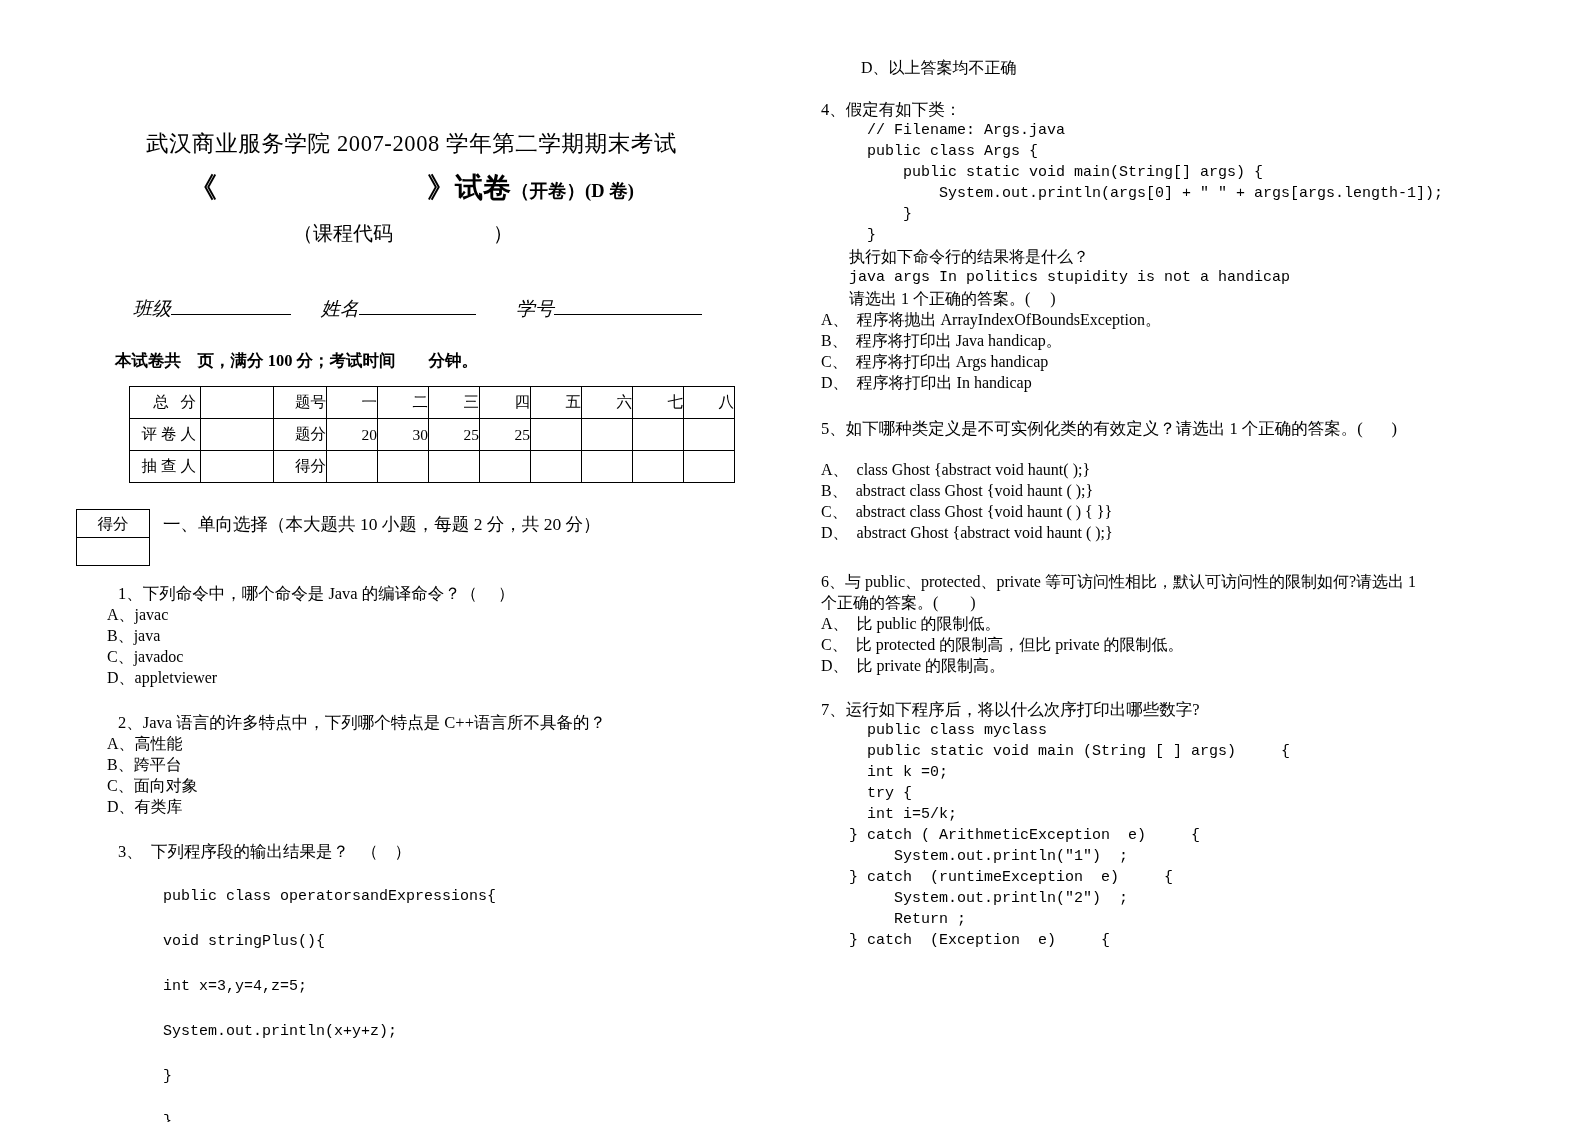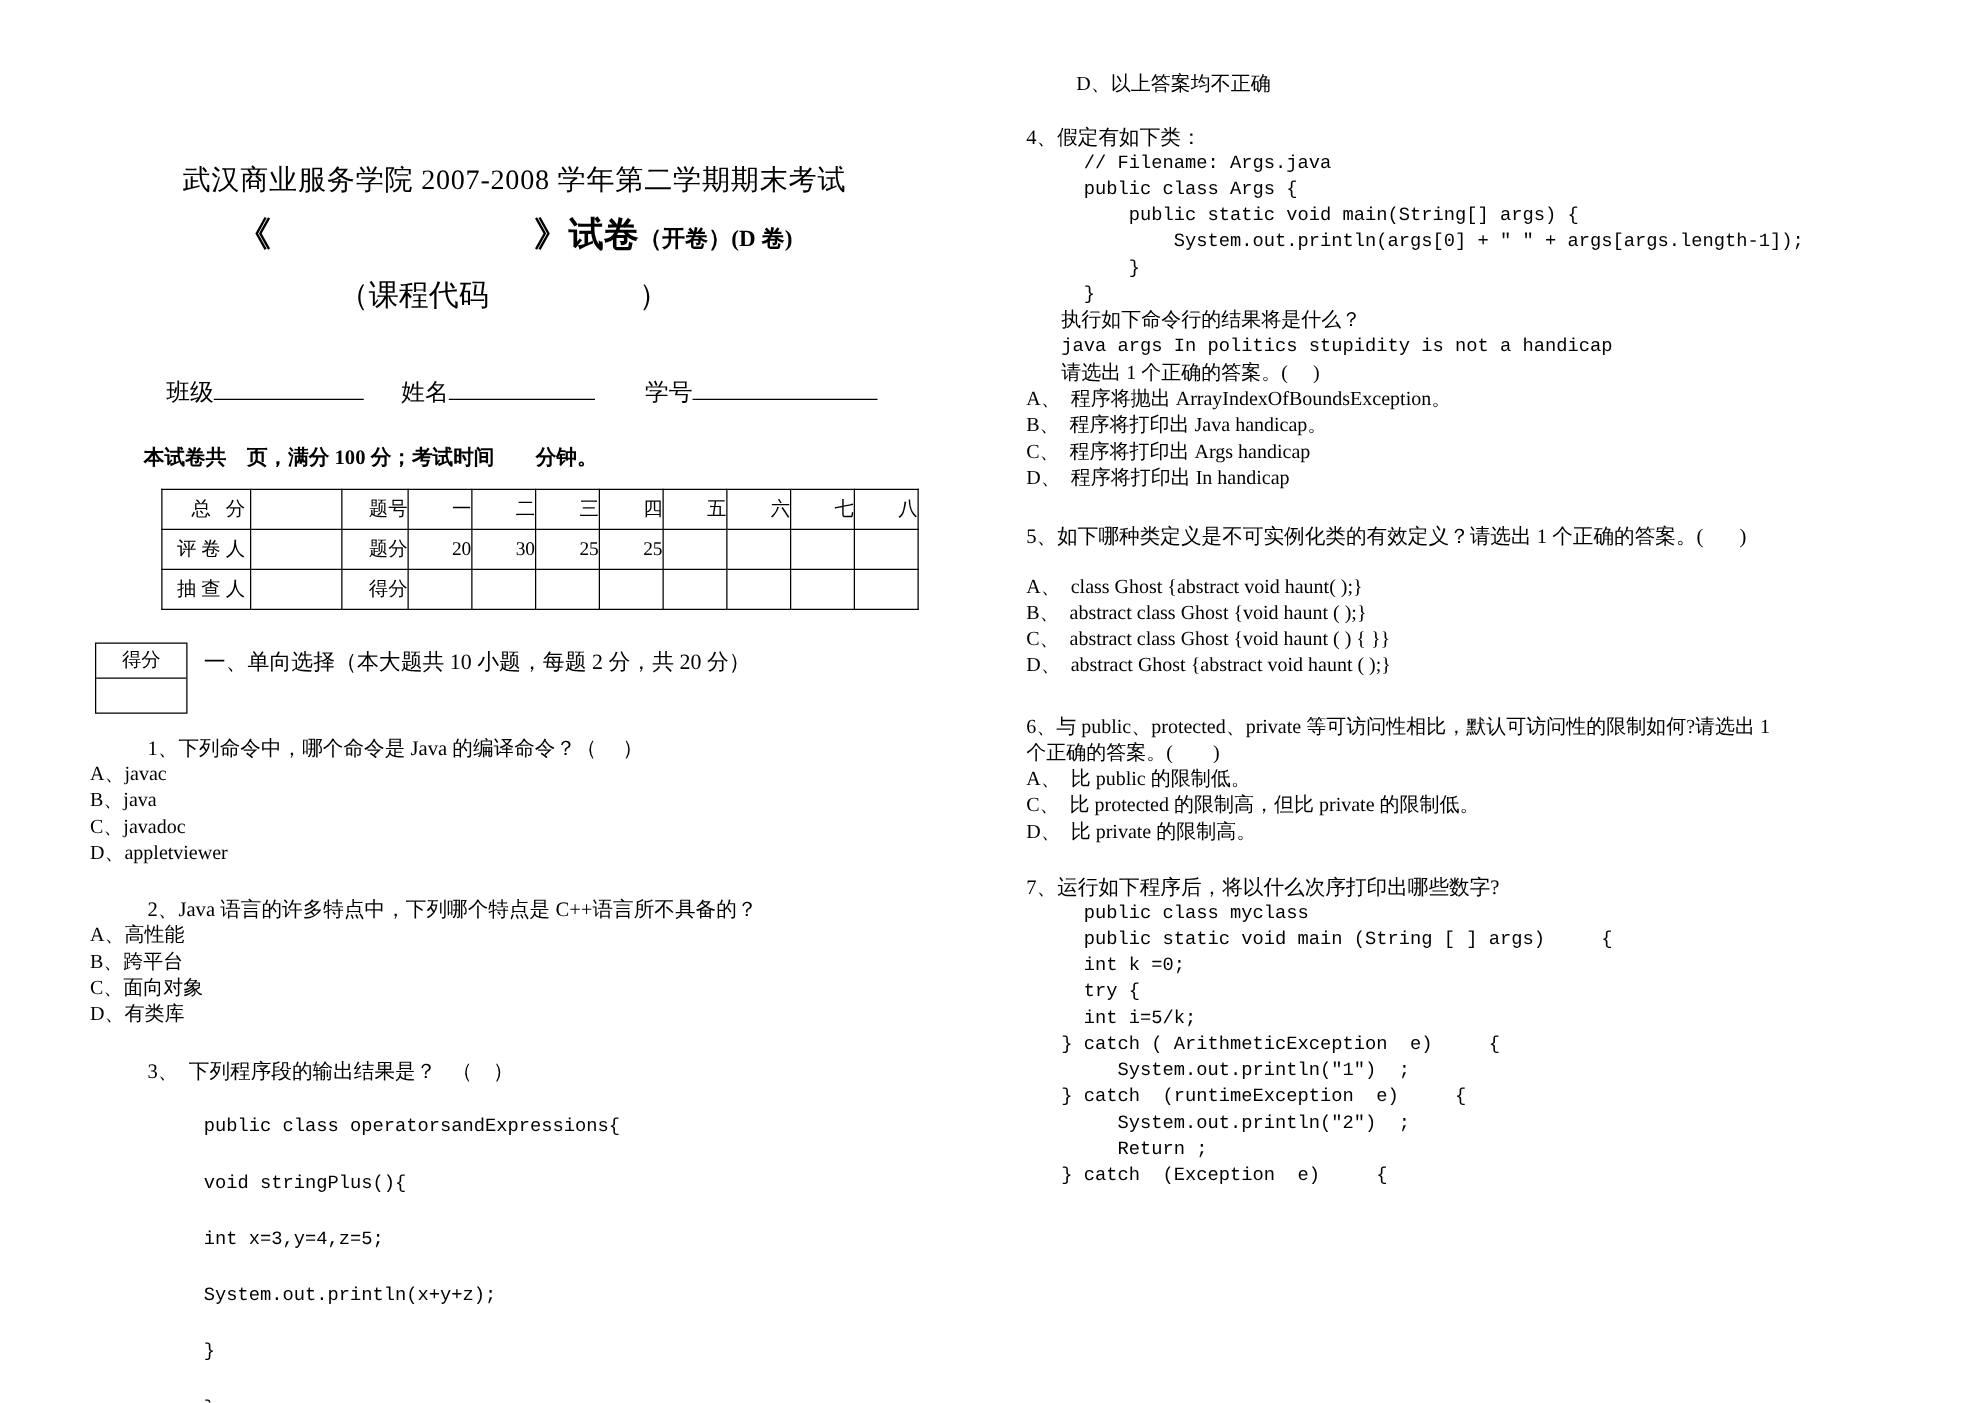--- a/index.html
+++ b/index.html
@@ -44,35 +44,35 @@
     margin-top: 10px;
     padding-left: 30px;
     white-space: pre;
   }
   .hdr-line2 .small {
     font-size: 18.5px;
     font-weight: bold;
   }
   .hdr-line3 {
     text-align: center;
-    font-size: 24px;
+    font-size: 20px;
     margin-top: 13px;
     padding-left: 13px;
     white-space: pre;
   }
 
   
   .idrow {
     margin-top: 48px;
     padding-left: 133px;
     font-size: 19px;
     white-space: nowrap;
   }
   .idfield { display: inline-block; }
-  .idlabel { font-size: 19px; }
+  .idlabel { font-size: 19px; font-style: italic; }
   .idblank {
     display: inline-block;
     border-bottom: 1.4px solid #000;
     vertical-align: baseline;
     height: 19px;
   }
   .b-class { width: 120px; }
   .b-name  { width: 117px; }
   .b-no    { width: 148px; }
   .gap-a { display: inline-block; width: 30px; }
@@ -158,21 +158,21 @@
     line-height: 21px;
     white-space: pre;
   }
   .mixed {
     font-size: 16px;
     line-height: 21px;
     white-space: pre-wrap;
   }
 
   .left-q-ind   { padding-left: 118px; }
-  .left-opt-ind { padding-left: 72px; }
+  .left-opt-ind { padding-left: 107px; }
   .left-code-ind{ padding-left: 163px; margin-top: 24px; }
   .right-opt-ind { padding-left: 28px; }
   .right-code-ind{ padding-left: 46px; }
 </style>
 </head>
 <body>
 
 <div class="page">
 
   <div class="col col-left">

